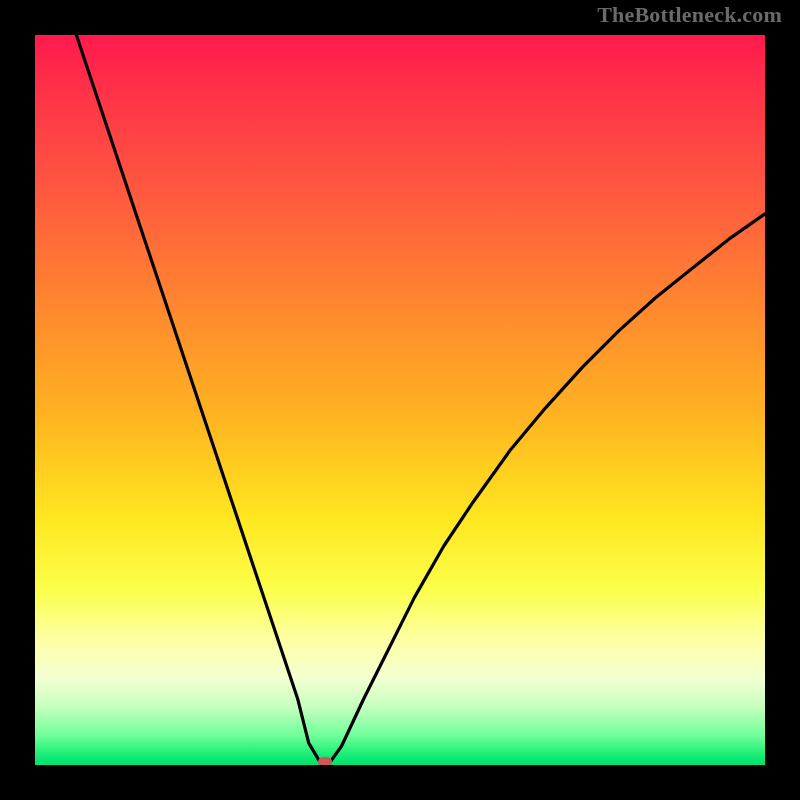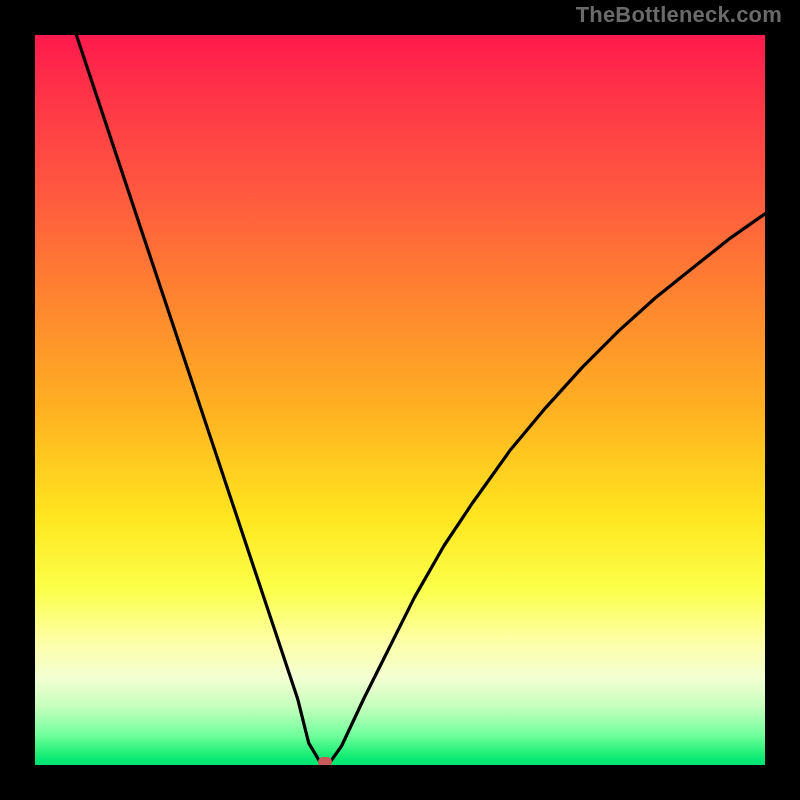--- a/index.html
+++ b/index.html
@@ -15,21 +15,21 @@
     left: 0;
     top: 0;
     width: 800px;
     height: 800px;
     background: #000;
   }
   .watermark {
     position: absolute;
     top: 2px;
     right: 18px;
-    font-family: Liberation Sans, sans-serif;
+    font-family: Liberation Serif, serif;
     font-size: 22px;
     font-weight: 600;
     color: #6a6a6a;
     letter-spacing: 0.2px;
   }
   .plot-outer {
     position: absolute;
     left: 25px;
     top: 25px;
     width: 750px;

